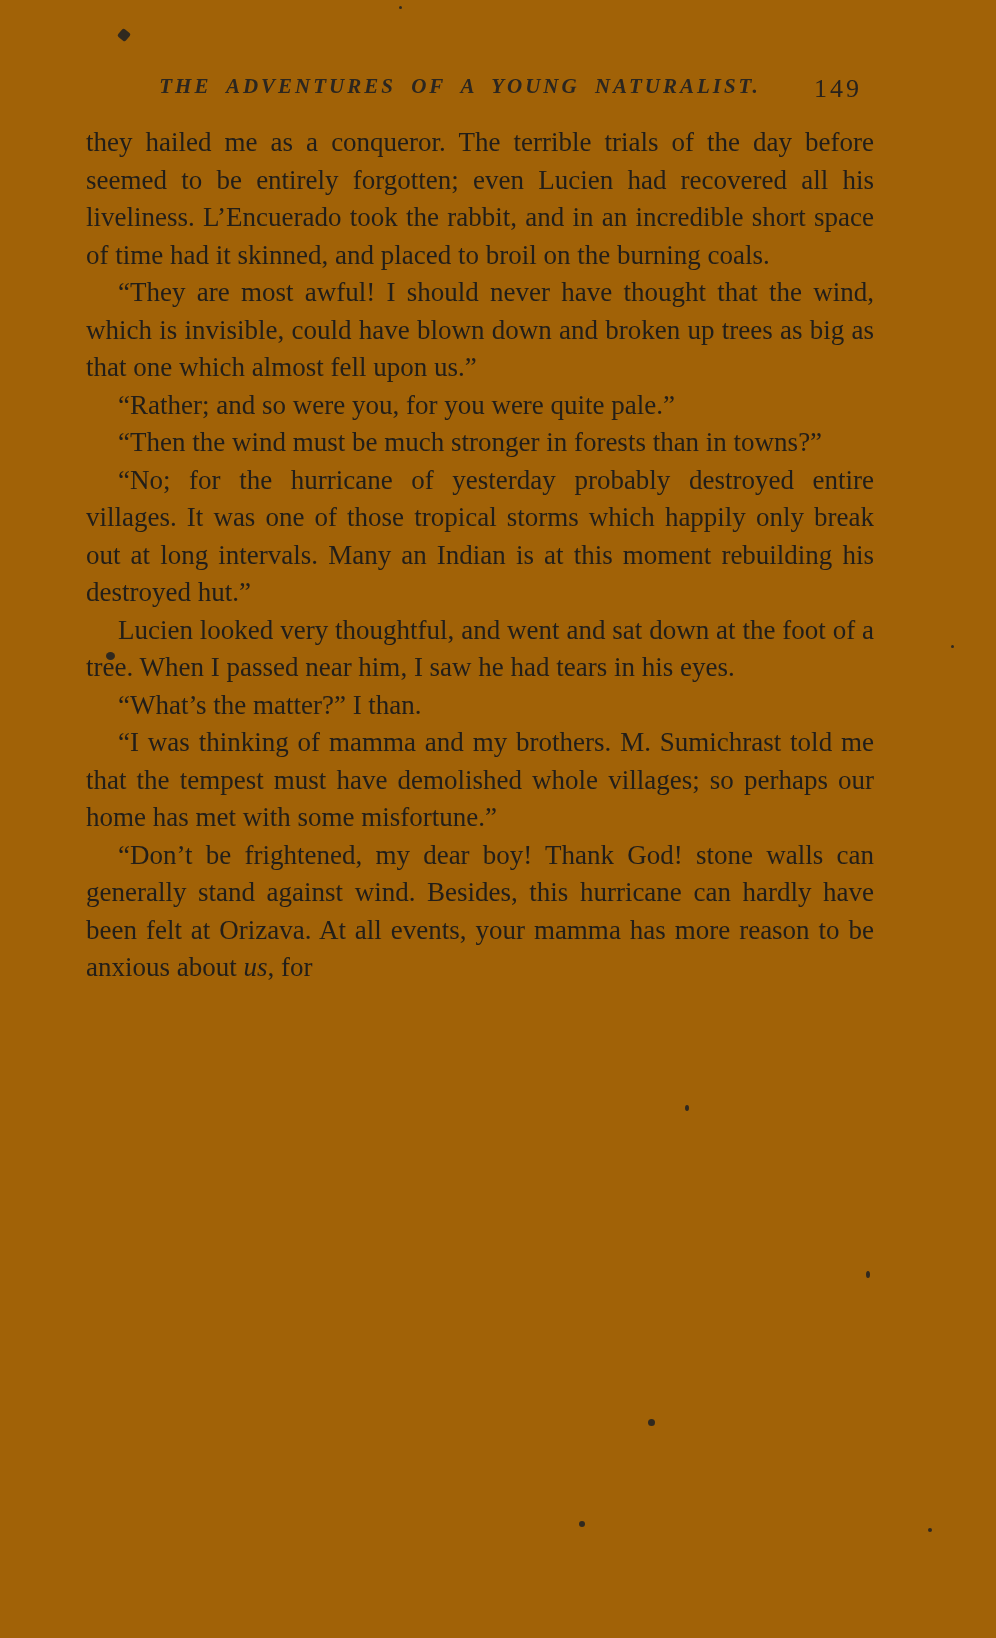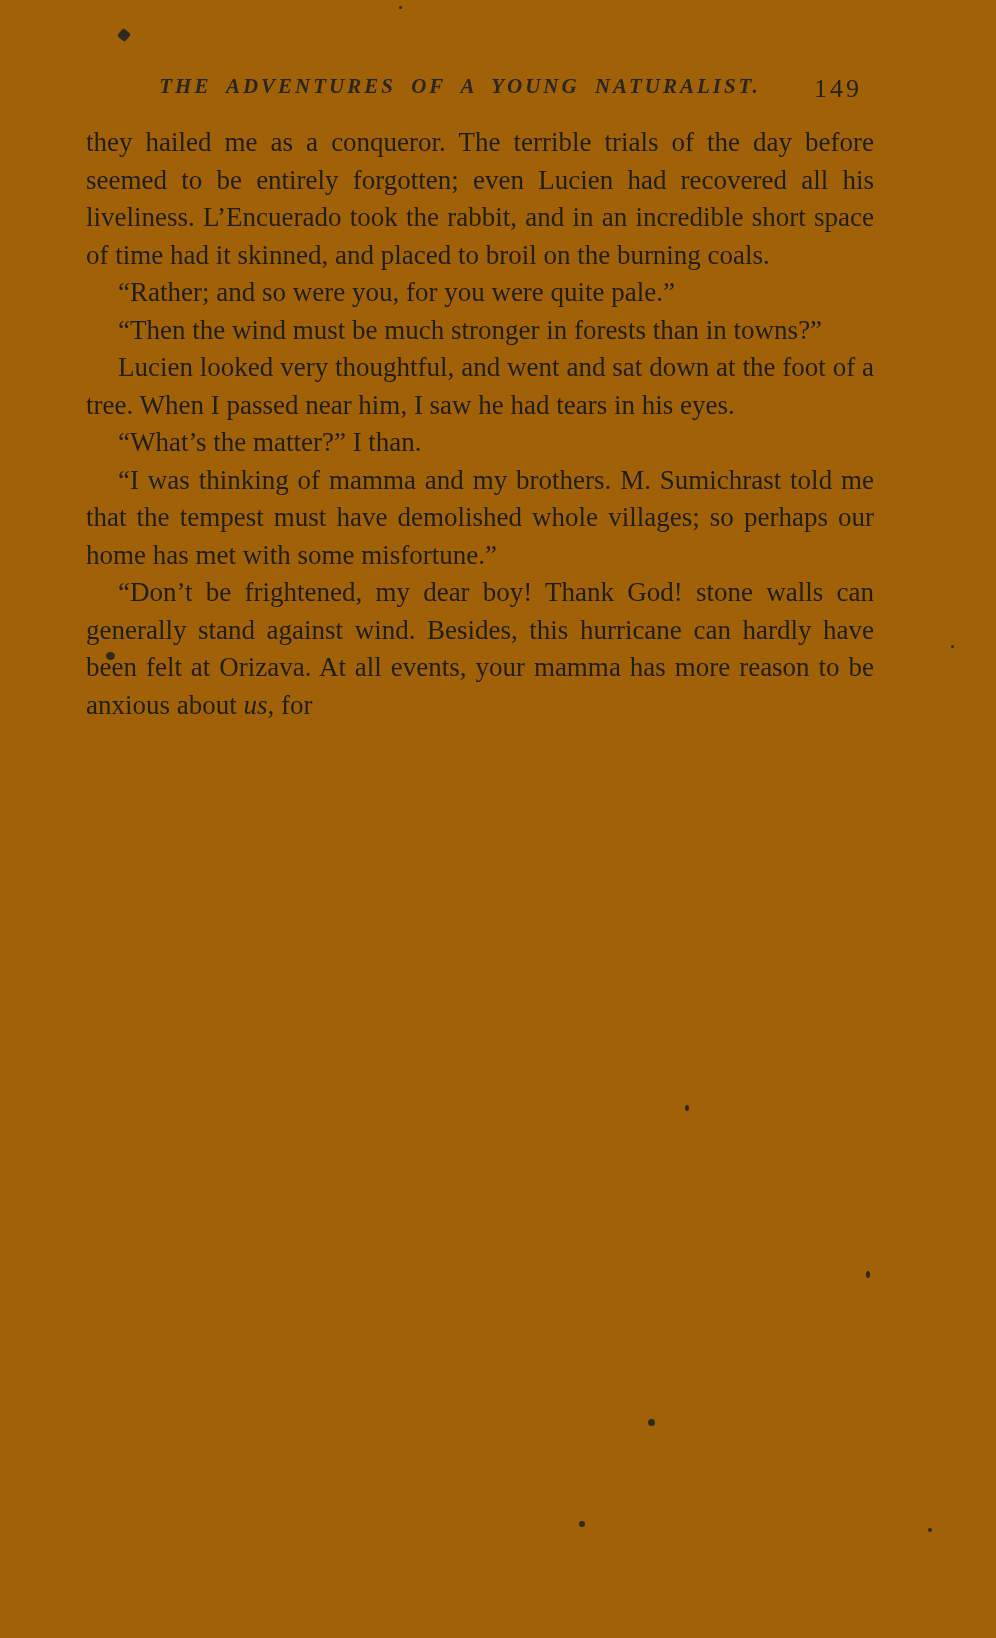--- a/index.html
+++ b/index.html
@@ -74,22 +74,24 @@
 
 <div class="page">
 
   <div class="header">
     <span class="running-title">THE ADVENTURES OF A YOUNG NATURALIST.</span>
     <span class="page-number">149</span>
   </div>
 
   <div class="page-body">
       <p class="para"><span>they hailed me as a conqueror.  The terrible trials of the day before seemed to be entirely forgotten; even Lucien had recovered all his liveliness.  L’Encuerado took the rabbit, and in an incredible short space of time had it skinned, and placed to broil on the burning coals.</span></p>
+      <p class="para indent"><span>“They are most awful!  I should never have thought that the wind, which is invisible, could have blown down and broken up trees as big as that one which almost fell upon us.”</span></p>
       <p class="para indent"><span>“Rather; and so were you, for you were quite pale.”</span></p>
       <p class="para indent"><span>“Then the wind must be much stronger in forests than in towns?”</span></p>
+      <p class="para indent"><span>“No; for the hurricane of yesterday probably destroyed entire villages.  It was one of those tropical storms which happily only break out at long intervals.  Many an Indian is at this moment rebuilding his destroyed hut.”</span></p>
       <p class="para indent"><span>Lucien looked very thoughtful, and went and sat down at the foot of a tree.  When I passed near him, I saw he had tears in his eyes.</span></p>
       <p class="para indent"><span>“What’s the matter?” I than.</span></p>
       <p class="para indent"><span>“I was thinking of mamma and my brothers.  M. Sumichrast told me that the tempest must have demolished whole villages; so perhaps our home has met with some misfortune.”</span></p>
       <p class="para indent"><span>“Don’t be frightened, my dear boy!  Thank God! stone walls can generally stand against wind.  Besides, this hurricane can hardly have been felt at Orizava.  At all events, your mamma has more reason to be anxious about </span><span class="italic">us</span><span>, for</span></p>
     </div>
 
   <div class="speck diamond" style="left:119px; top:30px; width:10px; height:10px;"></div>
   <div class="speck" style="left:399px; top:6px; width:3px; height:3px;"></div>
   <div class="speck" style="left:106px; top:652px; width:9px; height:8px;"></div>
   <div class="speck" style="left:951px; top:645px; width:3px; height:3px;"></div>

